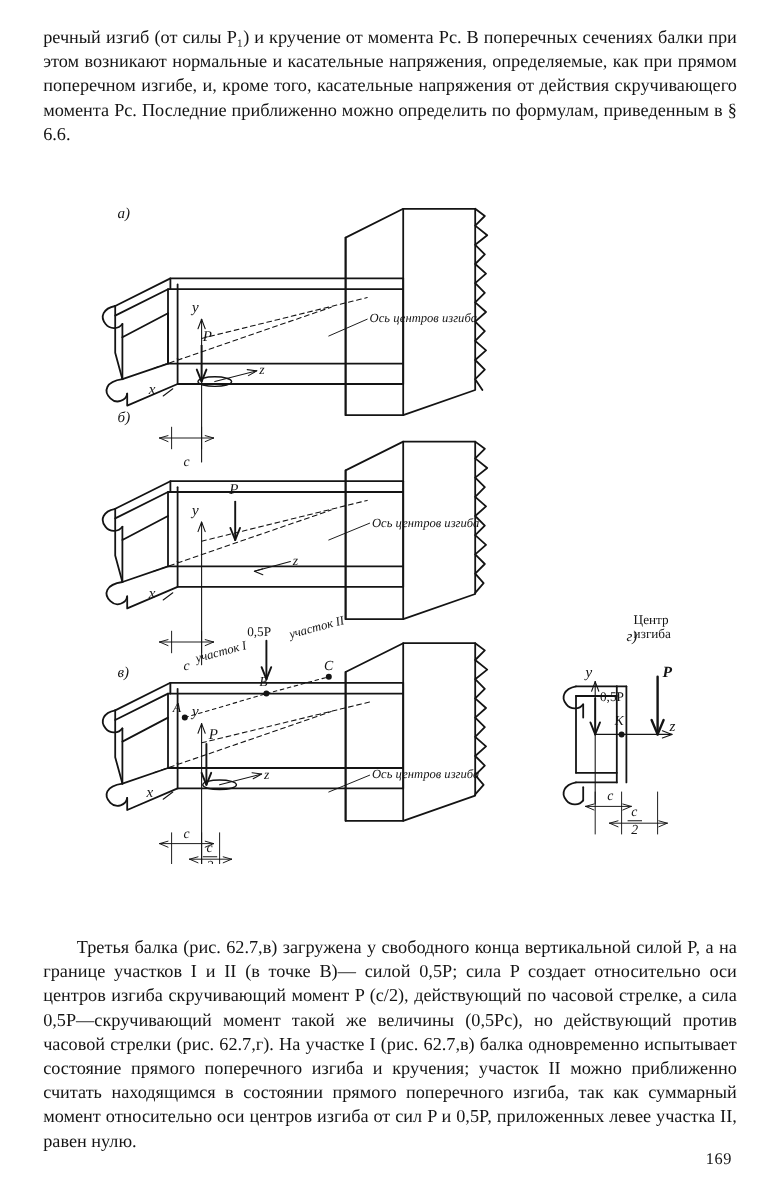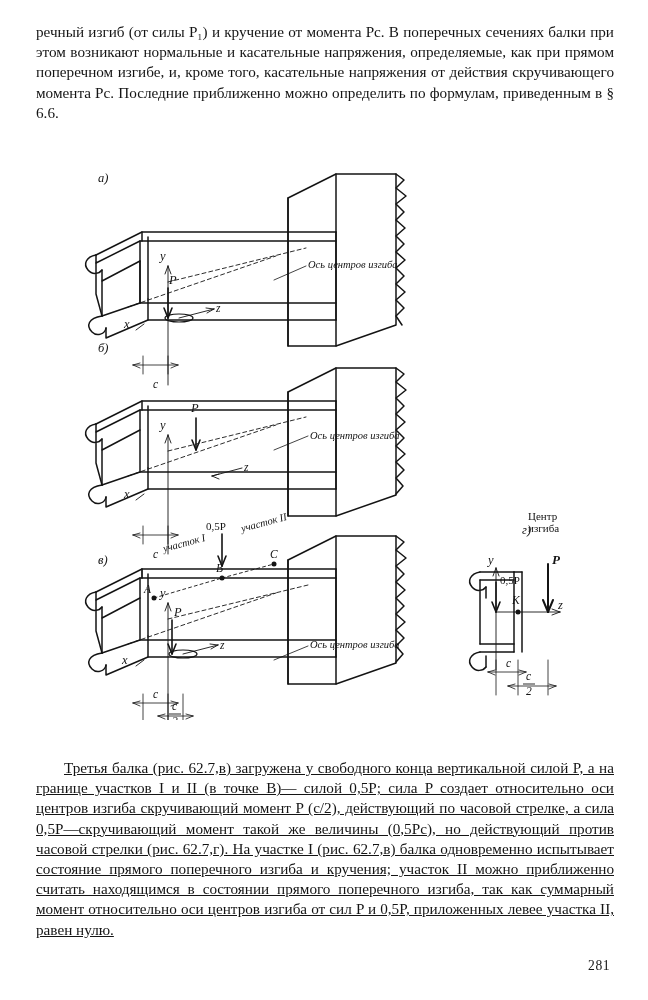--- a/index.html
+++ b/index.html
@@ -30,22 +30,21 @@
     text-align: justify;
     text-justify: inter-word;
   }
   .text-block p {
     margin: 0;
   }
   #para-top {
     top: 22px;
   }
   #para-bottom {
-    top: 758px;
-    text-decoration: underline;
+    top: 780px;
   }
   .indent {
     text-indent: 28px;
   }
   .fig-wrap {
     position: absolute;
     left: 36px;
     top: 160px;
     width: 578px;
     height: 560px;
@@ -328,15 +327,15 @@
         <path d="M487 524 L499 524" stroke="#141414" stroke-width="0.9"></path>
       </g>
     </svg>
 
   </div>
 
   <div class="text-block" id="para-bottom">
     <p class="indent">Третья балка (рис. 62.7,в) загружена у свободного конца вертикальной силой P, а на границе участков I и II (в точке B)— силой 0,5P; сила P создает относительно оси центров изгиба скручивающий момент P (c/2), действующий по часовой стрелке, а сила 0,5P—скручивающий момент такой же величины (0,5Pc), но действующий против часовой стрелки (рис. 62.7,г). На участке I (рис. 62.7,в) балка одновременно испытывает состояние прямого поперечного изгиба и кручения; участок II можно приближенно считать находящимся в состоянии прямого поперечного изгиба, так как суммарный момент относительно оси центров изгиба от сил P и 0,5P, приложенных левее участка II, равен нулю.</p>
   </div>
 
-  <div class="page-number">281</div>
+  <div class="page-number">169</div>
 
 </div>
 
 </body></html>

